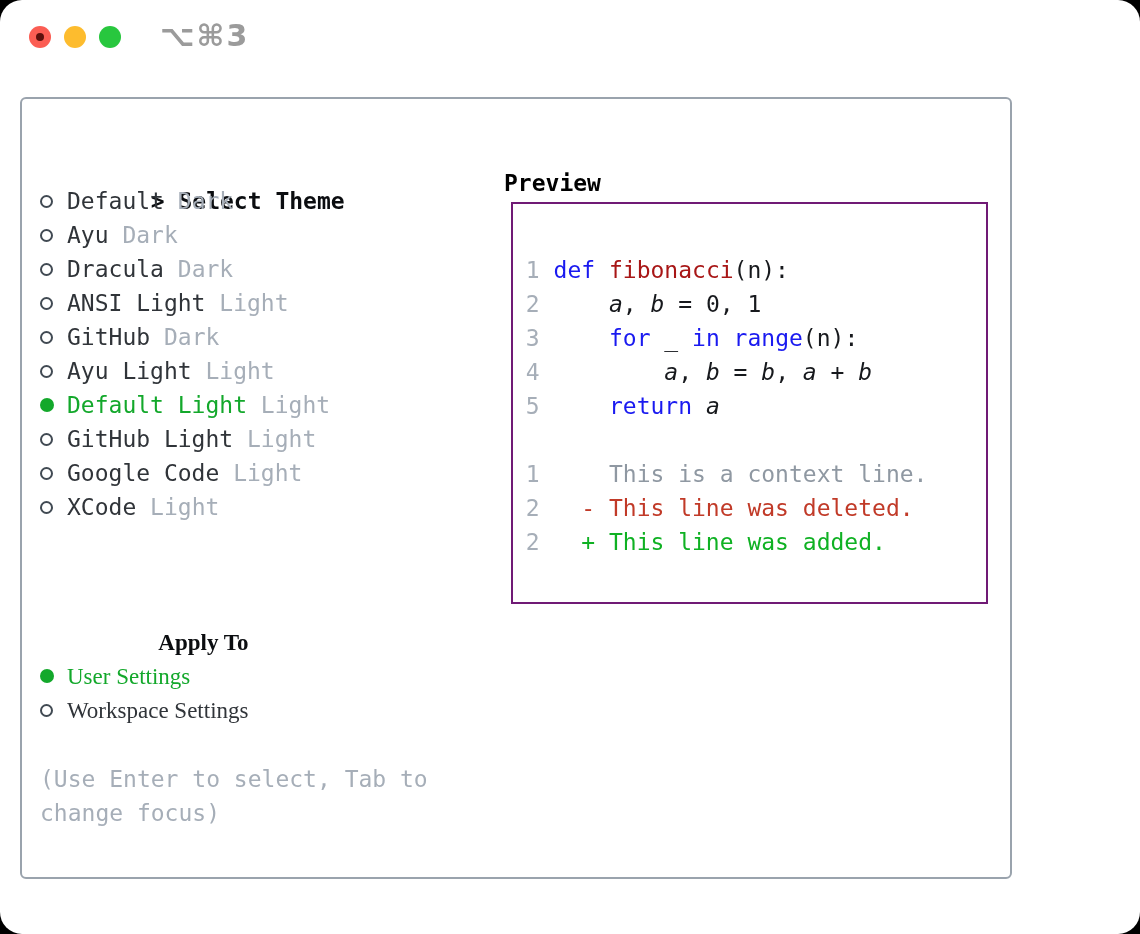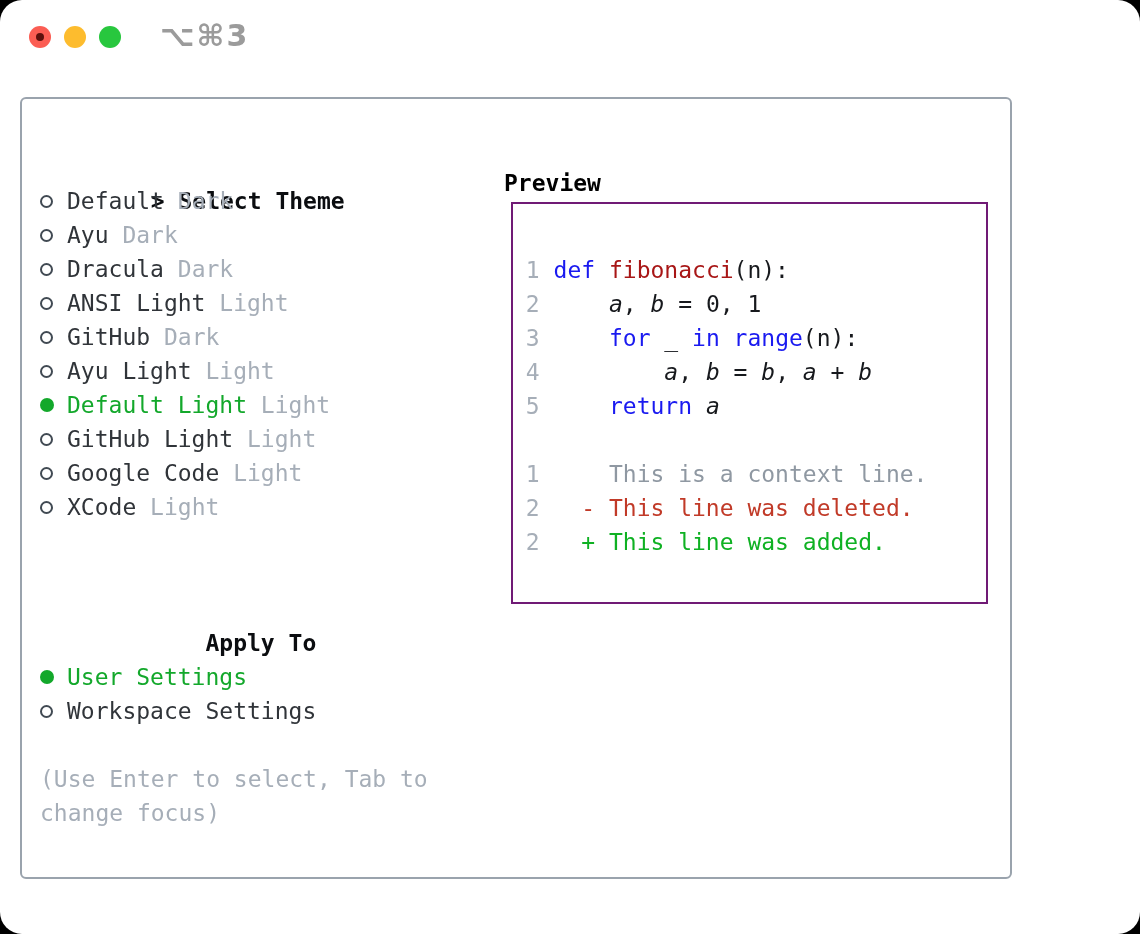--- a/index.html
+++ b/index.html
@@ -25,21 +25,21 @@
   .row.header{font-weight:bold;color:#0b0d10;text-align:right;}
   .hdr-prefix{margin-right:1ch;}
   .label{color:#303439;}
   .variant{color:#a6aeb8;margin-left:1ch;}
   .selected .label{color:#13a82b;}
   .radio{display:inline-block;width:13px;height:13px;border:2px solid #414a53;border-radius:50%;
          box-sizing:border-box;margin-right:14px;transform:translateY(-1px);}
   .radio.filled{width:14px;height:14px;border:none;background:#13a82b;margin-right:13px;}
 
   .theme-list{position:absolute;left:18px;top:51px;}
-  .apply-to{position:absolute;left:18px;top:527px;}
+  .apply-to{position:absolute;left:18px;top:527px;font-family:Liberation Serif, serif;}
   .apply-header{margin-left:2ch;}
   .help{position:absolute;left:18px;top:663px;}
   .help .row{color:#a6aeb8;}
 
   .preview-title{position:absolute;left:482px;top:51px;height:34px;line-height:34px;
                  font-size:23px;font-weight:bold;color:#000000;margin-top:16px;}
   .preview-box{position:absolute;left:489px;top:103px;width:477px;height:402px;
                border:2px solid #701a75;box-sizing:border-box;}
   .code{position:absolute;left:-1px;top:49px;}
   .code .cline{height:34px;line-height:34px;font-size:23px;white-space:pre;}

